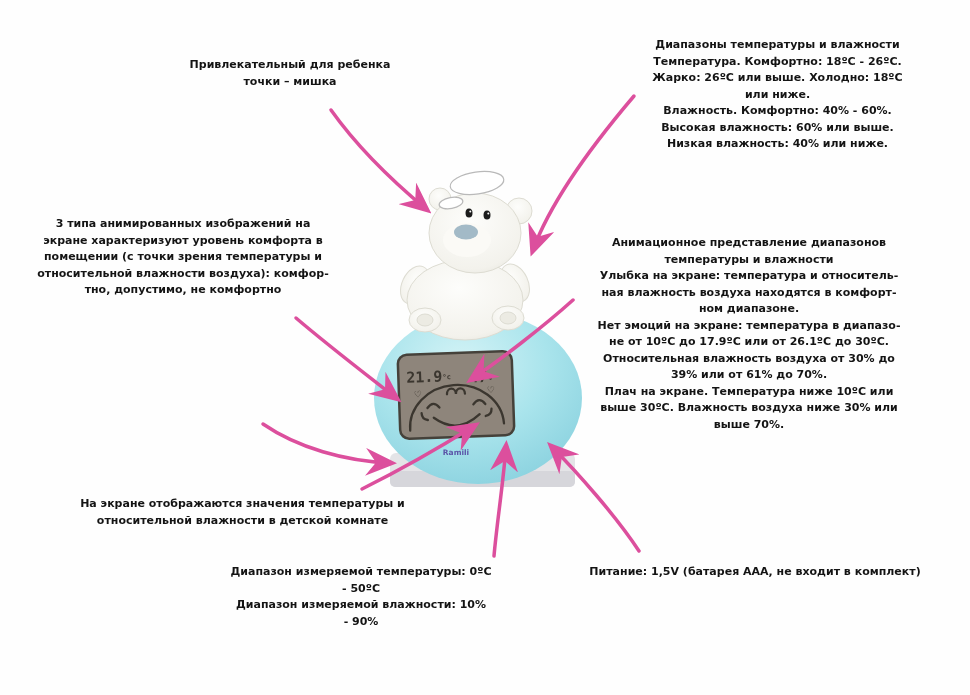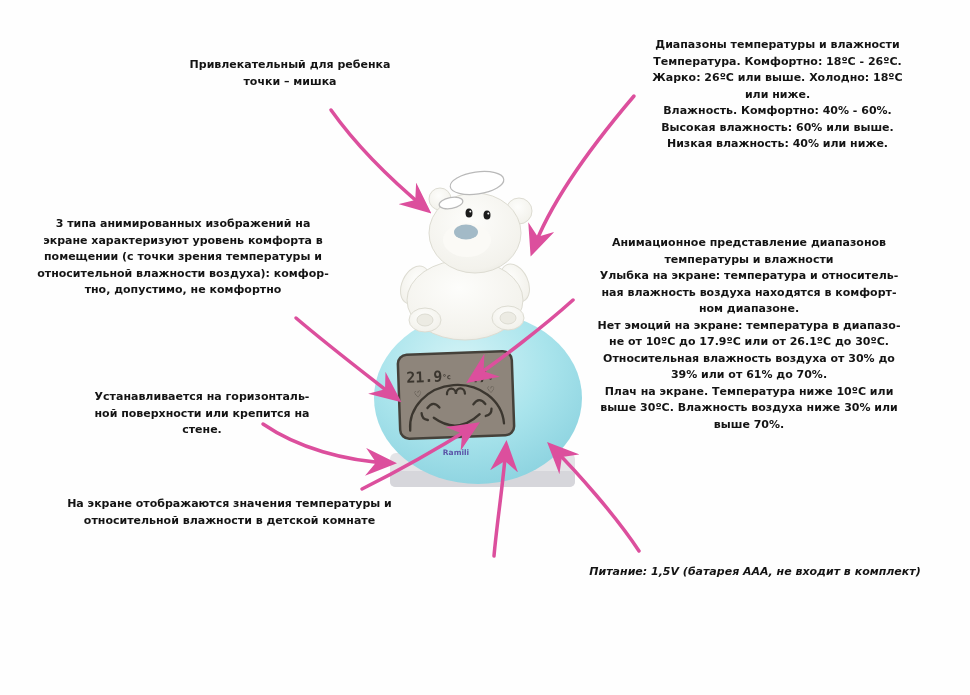--- a/index.html
+++ b/index.html
@@ -5,23 +5,23 @@
   html,body{margin:0;padding:0;background:#ffffff;}
   .stage{position:relative;width:970px;height:695px;background:#fefefe;overflow:hidden;
          font-family:"DejaVu Sans","Liberation Sans",sans-serif;}
   .note{position:absolute;text-align:center;white-space:pre-line;color:#141414;
         font-weight:bold;font-size:11px;line-height:16.5px;}
   .note-design{left:140px;top:57px;width:300px;}
   .note-ranges{left:600px;top:37px;width:355px;}
   .note-animations{left:8px;top:216px;width:350px;}
   .note-anim-ranges{left:550px;top:235px;width:398px;}
   .note-mounting{left:52px;top:389px;width:300px;}
-  .note-display{left:12px;top:496px;width:435px;text-align:center;}
+  .note-display{left:25px;top:496px;width:435px;text-align:center;}
   .note-measuring{left:196px;top:564px;width:330px;}
-  .note-power{left:550px;top:564px;width:410px;font-style:italic;}
+  .note-power{left:550px;top:564px;width:410px;}
   .arrows{position:absolute;left:0;top:0;z-index:3;}
   .arrows path.shaft{fill:none;stroke:var(--arrow,#dc4f9d);stroke-width:3.5;stroke-linecap:round;}
   .ah{fill:var(--arrow,#dc4f9d);stroke:none;}
   .device{position:absolute;left:355px;top:158px;z-index:1;}
   .lcd{font-family:"DejaVu Sans Mono","Liberation Mono",monospace;font-weight:bold;
        font-size:15px;fill:#3b362f;}
   .lcd-small{font-size:7px;}
   .lcd-heart{font-family:"DejaVu Sans",sans-serif;font-size:9px;fill:#3b362f;}
   .face{fill:none;stroke:#3b362f;stroke-width:2.3;stroke-linecap:round;}
   .brand{font-size:7.5px;font-weight:bold;fill:var(--brand,#5b55a8);
@@ -133,19 +133,20 @@
 Улыбка на экране: температура и относитель-
 ная влажность воздуха находятся в комфорт-
 ном диапазоне.
 Нет эмоций на экране: температура в диапазо-
 не от 10ºС до 17.9ºС или от 26.1ºС до 30ºС.
 Относительная влажность воздуха от 30% до
 39% или от 61% до 70%.
 Плач на экране. Температура ниже 10ºС или
 выше 30ºС. Влажность воздуха ниже 30% или
 выше 70%.</div>
-  <div class="note note-mounting">Устанавливается на горизонталь-
-ной поверхности или крепится на
-стене.</div>
   <div class="note note-display">На экране отображаются значения температуры и
 относительной влажности в детской комнате</div>
+  <div class="note note-measuring">Диапазон измеряемой температуры: 0ºС
+- 50ºС
+Диапазон измеряемой влажности: 10%
+- 90%</div>
   <div class="note note-power">Питание: 1,5V (батарея ААА, не входит в комплект)</div>
 </div>
 
 </body></html>

